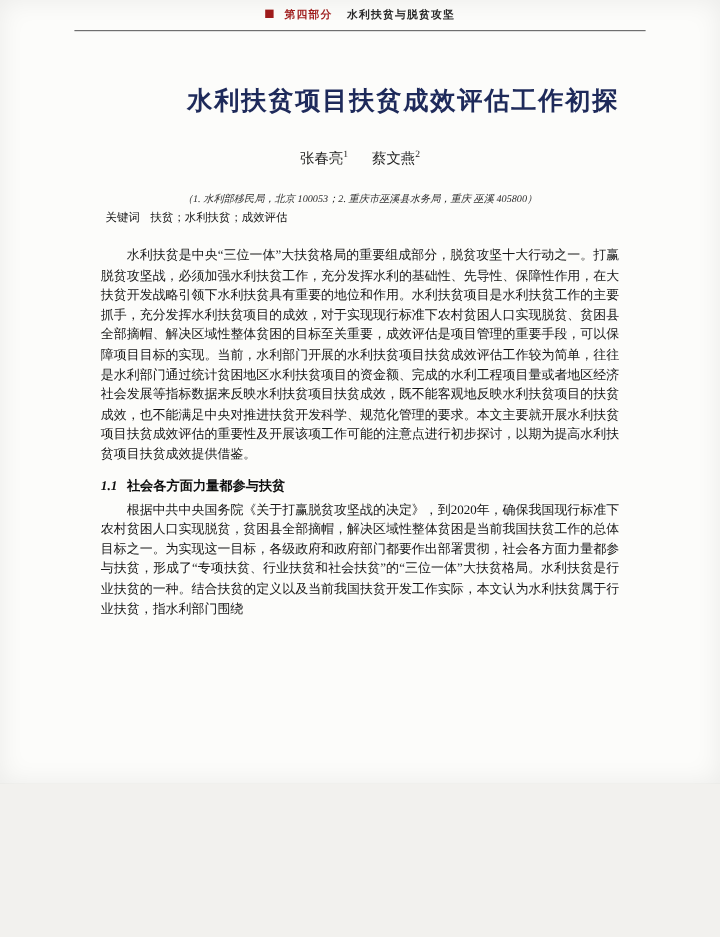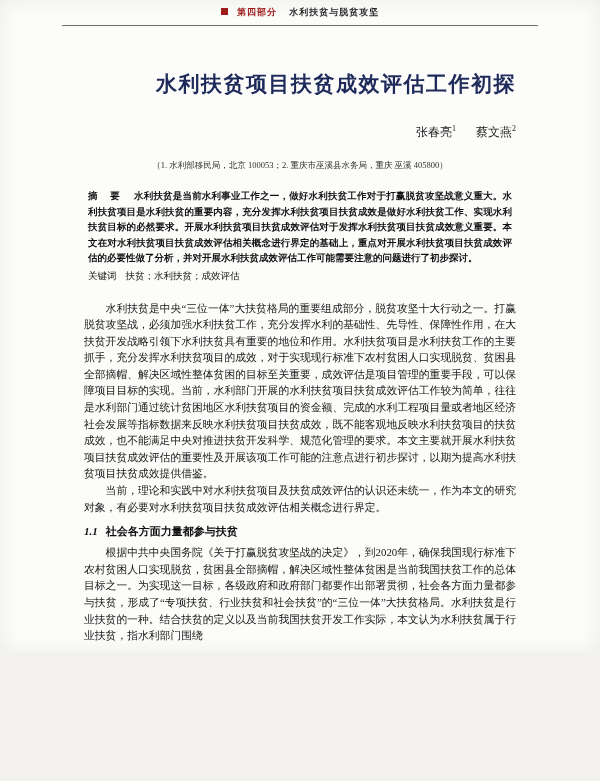--- a/index.html
+++ b/index.html
@@ -41,32 +41,33 @@
   
   .title {
     text-align: right;
     font-size: 21px;
     font-weight: bold;
     color: #1e2a5a;
     letter-spacing: 1.5px;
     margin: 44px 0 0;
   }
   .authors {
-    text-align: right;
+    text-align: center;
     margin-top: 26px;
     font-size: 12px;
     color: #1c1c1c;
   }
   .author + .author { margin-left: 20px; }
   .authors sup { font-size: 8px; }
   .affiliation {
     text-align: center;
     margin-top: 19px;
     font-size: 8.5px;
     color: #2e2e2e;
+    font-style: italic;
   }
   
   .abstract {
     margin: 17px 4px 0;
     font-size: 9.5px;
     font-weight: bold;
     line-height: 15.5px;
     text-align: justify;
     color: #111;
   }
@@ -117,32 +118,28 @@
   <div class="header-rule"></div>
 
   <h1 class="title">水利扶贫项目扶贫成效评估工作初探</h1>
 
   <div class="authors">
     <span class="author"><span>张春亮</span><sup>1</sup></span><span class="author"><span>蔡文燕</span><sup>2</sup></span>
   </div>
 
   <div class="affiliation">（1. 水利部移民局，北京 100053；2. 重庆市巫溪县水务局，重庆 巫溪 405800）</div>
 
-  <div class="abstract">
-    <span class="abs-label">摘 要</span><span class="abs-text">水利扶贫是当前水利事业工作之一，做好水利扶贫工作对于打赢脱贫攻坚战意义重大。水利扶贫项目是水利扶贫的重要内容，充分发挥水利扶贫项目扶贫成效是做好水利扶贫工作、实现水利扶贫目标的必然要求。开展水利扶贫项目扶贫成效评估对于发挥水利扶贫项目扶贫成效意义重要。本文在对水利扶贫项目扶贫成效评估相关概念进行界定的基础上，重点对开展水利扶贫项目扶贫成效评估的必要性做了分析，并对开展水利扶贫成效评估工作可能需要注意的问题进行了初步探讨。</span>
-  </div>
 
   <div class="keywords">
     <span class="kw-label">关键词</span><span class="kw-text">扶贫；水利扶贫；成效评估</span>
   </div>
 
   <p class="body-para mt-body">水利扶贫是中央“三位一体”大扶贫格局的重要组成部分，脱贫攻坚十大行动之一。打赢脱贫攻坚战，必须加强水利扶贫工作，充分发挥水利的基础性、先导性、保障性作用，在大扶贫开发战略引领下水利扶贫具有重要的地位和作用。水利扶贫项目是水利扶贫工作的主要抓手，充分发挥水利扶贫项目的成效，对于实现现行标准下农村贫困人口实现脱贫、贫困县全部摘帽、解决区域性整体贫困的目标至关重要，成效评估是项目管理的重要手段，可以保障项目目标的实现。当前，水利部门开展的水利扶贫项目扶贫成效评估工作较为简单，往往是水利部门通过统计贫困地区水利扶贫项目的资金额、完成的水利工程项目量或者地区经济社会发展等指标数据来反映水利扶贫项目扶贫成效，既不能客观地反映水利扶贫项目的扶贫成效，也不能满足中央对推进扶贫开发科学、规范化管理的要求。本文主要就开展水利扶贫项目扶贫成效评估的重要性及开展该项工作可能的注意点进行初步探讨，以期为提高水利扶贫项目扶贫成效提供借鉴。</p>
 
 
-  <p class="body-para">当前，理论和实践中对水利扶贫项目及扶贫成效评估的认识还未统一，作为本文的研究对象，有必要对水利扶贫项目扶贫成效评估相关概念进行界定。</p>
 
   <h3 class="subsec-heading">
     <span class="sec-no">1.1</span><span>社会各方面力量都参与扶贫</span>
   </h3>
 
   <p class="body-para">根据中共中央国务院《关于打赢脱贫攻坚战的决定》，到2020年，确保我国现行标准下农村贫困人口实现脱贫，贫困县全部摘帽，解决区域性整体贫困是当前我国扶贫工作的总体目标之一。为实现这一目标，各级政府和政府部门都要作出部署贯彻，社会各方面力量都参与扶贫，形成了“专项扶贫、行业扶贫和社会扶贫”的“三位一体”大扶贫格局。水利扶贫是行业扶贫的一种。结合扶贫的定义以及当前我国扶贫开发工作实际，本文认为水利扶贫属于行业扶贫，指水利部门围绕</p>
 
 </div>
 
 </body></html>

